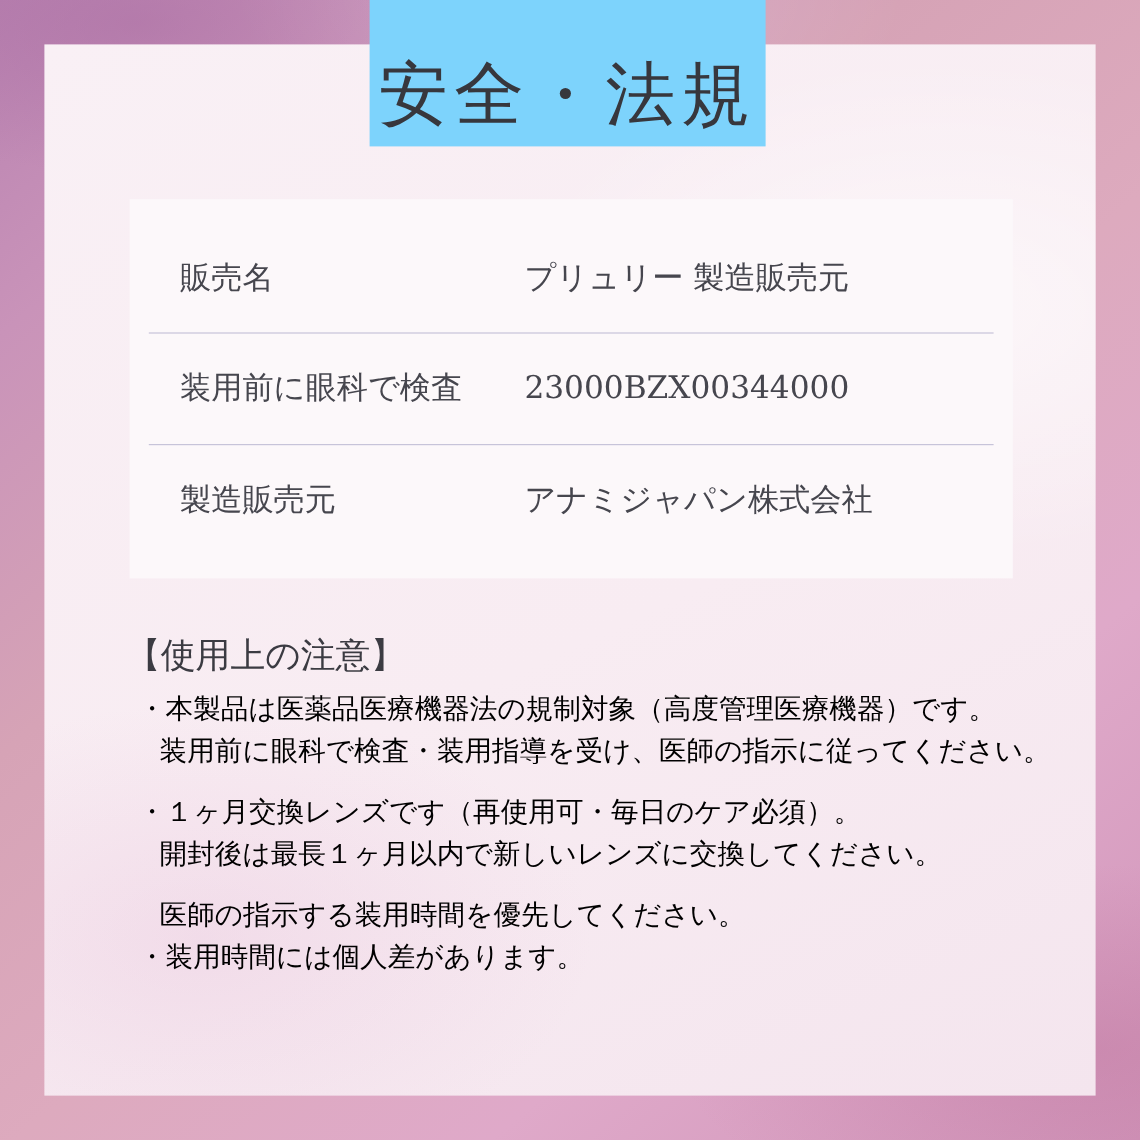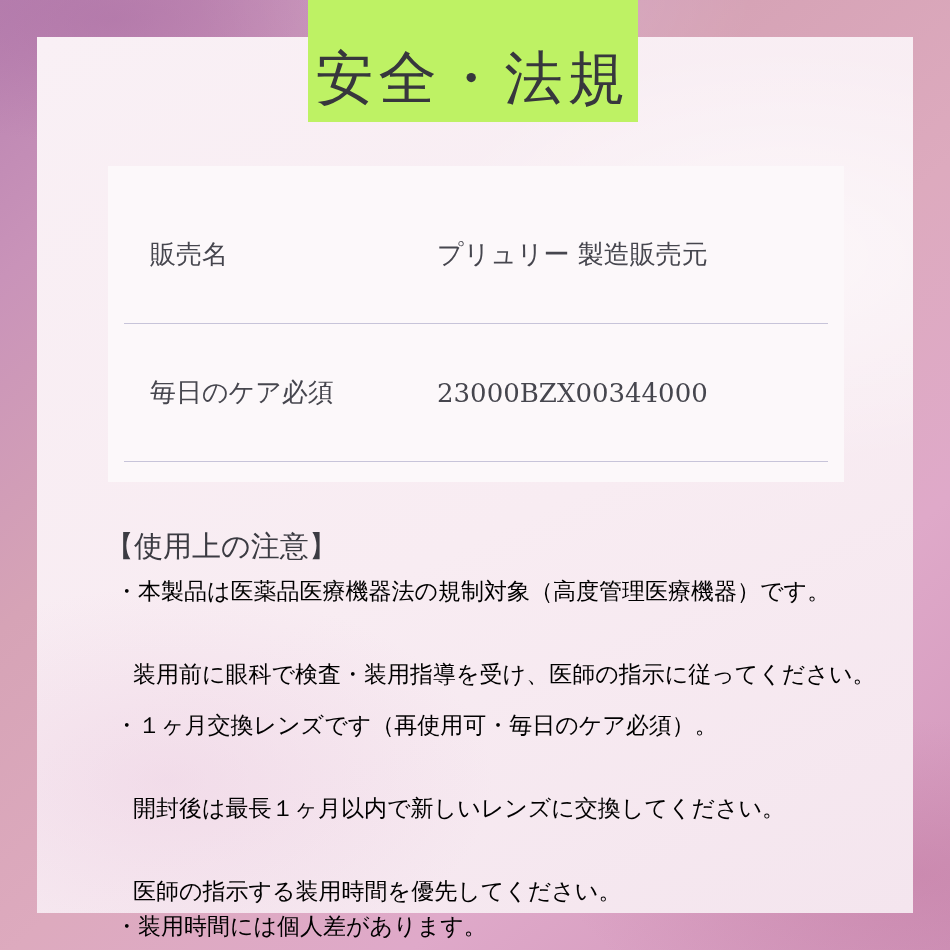--- a/index.html
+++ b/index.html
@@ -37,21 +37,21 @@
       linear-gradient(155deg, #f9f0f5 0%, #f8ecf2 55%, #f4e5ee 100%);
   }
 
   
   .title-box {
     position: absolute;
     left: 308px;
     top: 0;
     width: 330px;
     height: 122px;
-    background: #bef264;
+    background: #7dd3fc;
     display: flex;
     align-items: center;
     justify-content: center;
     padding-top: 34px;
     box-sizing: border-box;
   }
   .title-text {
     font-size: 58px;
     letter-spacing: 5px;
     color: #37373d;
@@ -114,44 +114,47 @@
     font-size: 23px;
     line-height: 35px;
     white-space: nowrap;
     color: #000000;
   }
   .note-line.first {
     padding-left: 10px;
   }
   .note-line.cont {
     padding-left: 28px;
-    margin-top: 48px;
   }
 </style>
 </head>
 <body>
 
 <div class="frame"></div>
 <div class="inner"></div>
 
 <div class="title-box">
   <span class="title-text">安全・法規</span>
 </div>
 
 <div class="info-table">
   <div class="info-row">
     <span class="info-label">販売名</span>
     <span class="info-value">プリュリー 製造販売元</span>
   </div>
   <div class="row-divider"></div>
   <div class="info-row">
-    <span class="info-label">毎日のケア必須</span>
+    <span class="info-label">装用前に眼科で検査</span>
     <span class="info-value">23000BZX00344000</span>
   </div>
   <div class="row-divider"></div>
+  <div class="info-row">
+    <span class="info-label">製造販売元</span>
+    <span class="info-value">アナミジャパン株式会社</span>
+  </div>
 </div>
 
 <div class="notes">
   <p class="notes-heading">【使用上の注意】</p>
 
   <div class="note-block">
     <div class="note-line first">・本製品は医薬品医療機器法の規制対象（高度管理医療機器）です。</div>
     <div class="note-line cont">装用前に眼科で検査・装用指導を受け、医師の指示に従ってください。</div>
   </div>
 

